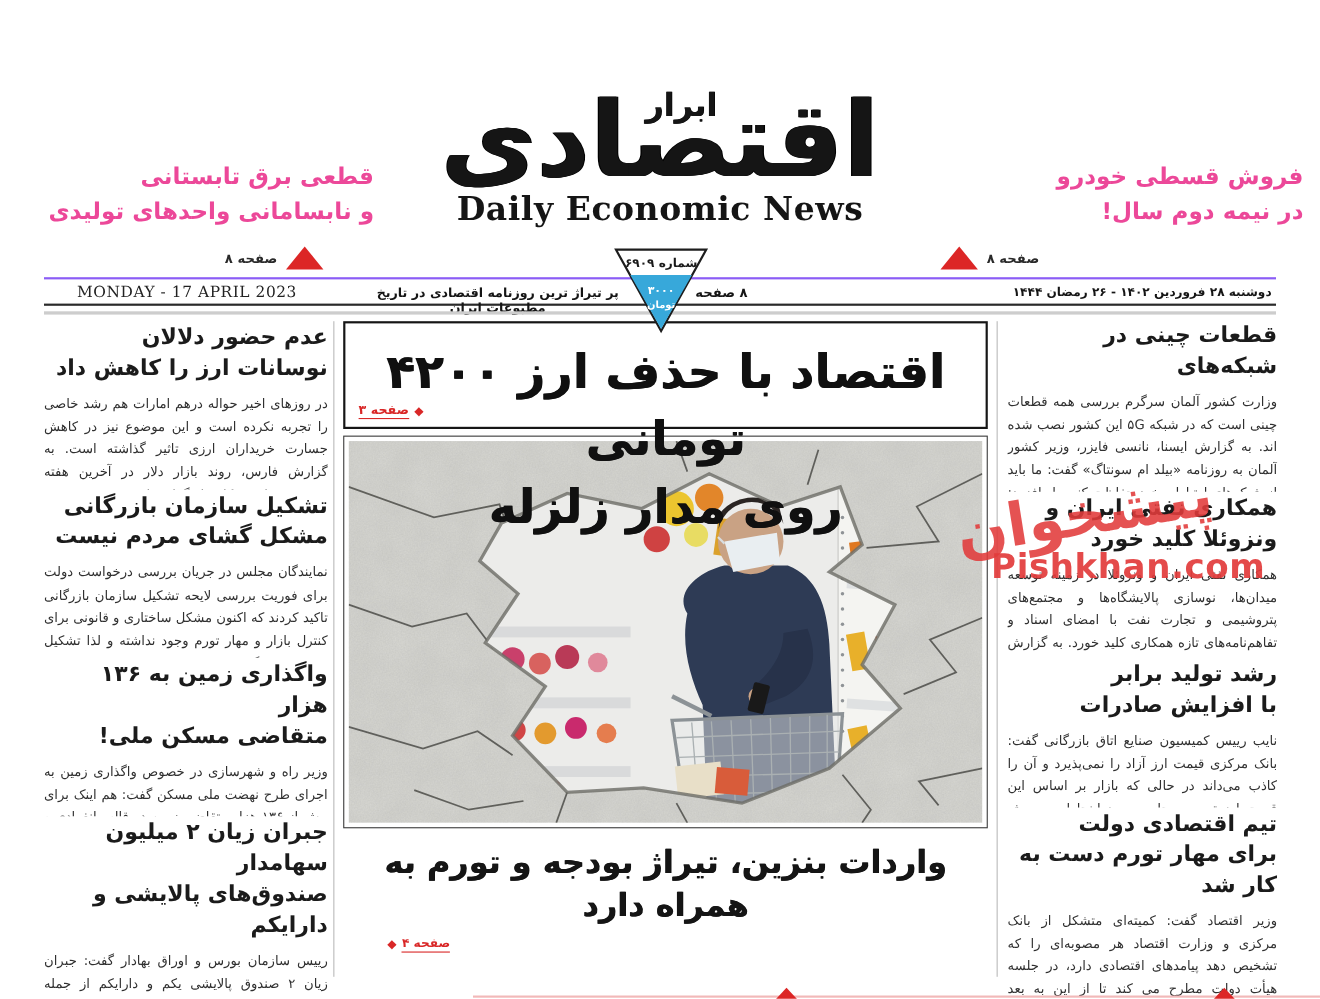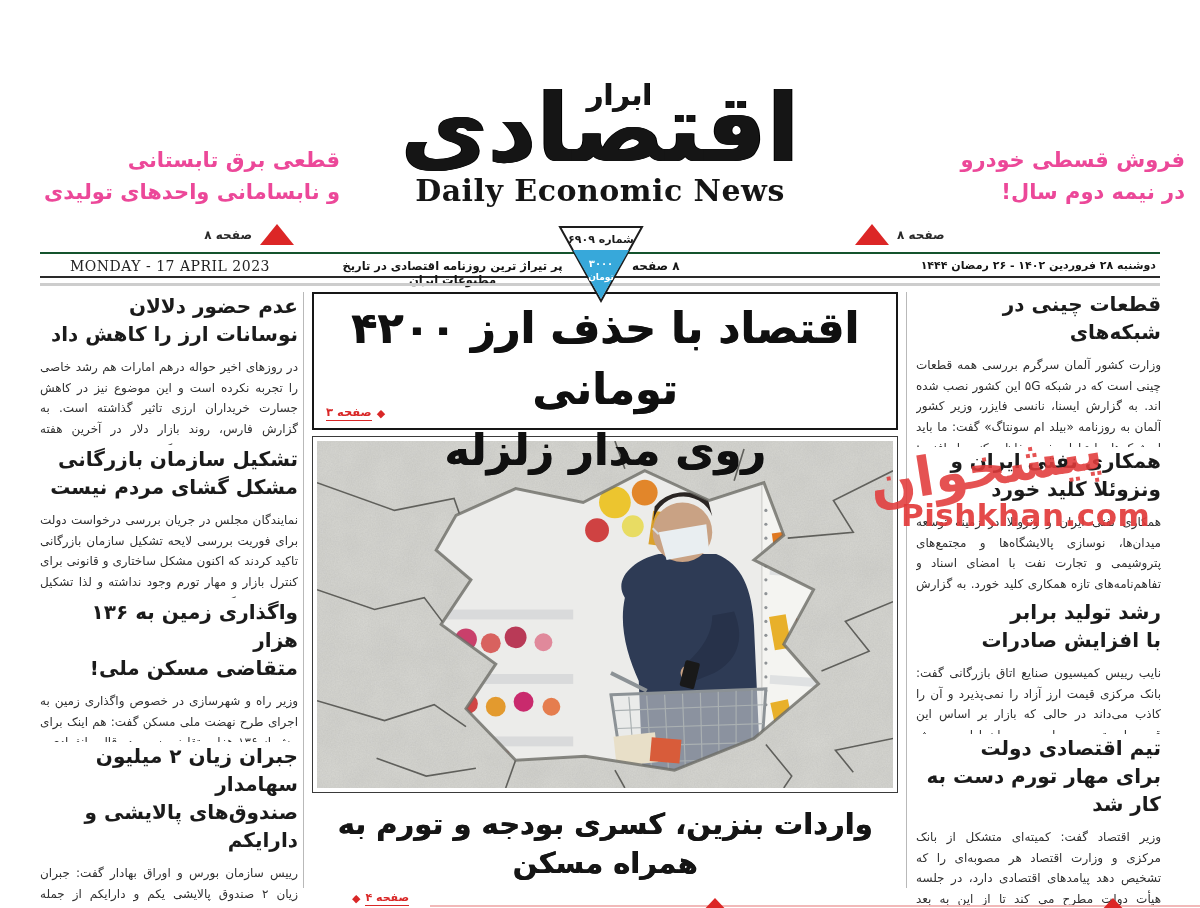--- a/index.html
+++ b/index.html
@@ -17,21 +17,21 @@
   
   .masthead { left:400px; top:74px; width:400px; text-align:center; }
   .logo-main { font-size:95px; font-weight:bold; direction:rtl; line-height:1.15; letter-spacing:-4px;
                text-shadow:1px 0 0 #000, -1px 0 0 #000; }
   .logo-small { position:absolute; top:4px; right:148px; font-size:29px; font-weight:bold;
                 text-shadow:0.5px 0 0 #000; }
   .logo-sub { font-family:"DejaVu Serif", serif; font-size:30px; font-weight:bold; margin-top:-10px; letter-spacing:0.5px; }
 
   
   .datebar { left:40px; top:252px; width:1120px; height:26px;
-             border-top:2px solid #14532d; border-bottom:2px solid #2a2a2a; }
+             border-top:2px solid #8b5cf6; border-bottom:2px solid #2a2a2a; }
   .datebar .en { position:absolute; left:30px; top:4px; font-family:"DejaVu Serif", serif;
                  font-size:14px; letter-spacing:0.5px; color:#222; }
   .datebar .slogan { position:absolute; left:295px; top:5px; width:235px; font-size:11.5px; font-weight:bold;
                      direction:rtl; text-align:center; }
   .datebar .pages { position:absolute; left:592px; top:5px; font-size:12px; font-weight:bold; direction:rtl; }
   .datebar .fa { position:absolute; right:4px; top:5px; font-size:11px; font-weight:bold; direction:rtl;margin-left:44px; }
   .graysub { left:40px; top:283px; width:1120px; height:3px; background:#cdcdcd; }
 
   .issue-badge { left:557px; top:224px; width:88px; height:80px; z-index:6; }
 
@@ -52,22 +52,22 @@
   .pagelink .pl-text { color:#d92727; font-size:11.5px; font-weight:bold; direction:rtl;
                        border-bottom:1.5px solid #d92727; padding-bottom:1px; }
 
   .col-left  .story:nth-child(1){ height:153px; } .col-left  .story:nth-child(2){ height:153px; }
   .col-left  .story:nth-child(3){ height:144px; } .col-left  .story:nth-child(4){ height:166px; }
   .col-right .story:nth-child(1){ height:157px; } .col-right .story:nth-child(2){ height:151px; }
   .col-right .story:nth-child(3){ height:136px; } .col-right .story:nth-child(4){ height:172px; }
 
   
   .center { left:312px; top:292px; width:586px; }
-  .hbox { border:2px solid #161616; height:138px; position:relative; text-align:center;
-          direction:rtl; padding-top:4px; background:#fff; }
+  .hbox { border:2px solid #161616; height:98px; position:relative; text-align:center;
+          direction:rtl; padding-top:15px; background:#fff; }
   .hbox .hl { font-size:43px; font-weight:900; line-height:1.42; color:#101010;
               text-shadow:0.6px 0 0 #101010; cursor:pointer; }
   .hbox .pagelink { position:absolute; left:12px; bottom:7px; margin:0; }
 
   .photo { margin-top:6px; height:357px; border:1px solid #3a3a3a; padding:4px; background:#fff; }
   .photo svg { width:100%; height:100%; display:block; }
 
   .caption { margin-top:12px; }
   .caption .hl { font-size:29px; font-weight:900; direction:rtl; text-align:center; line-height:1.35;
                  text-shadow:0.5px 0 0 #101010; cursor:pointer; }
@@ -310,21 +310,21 @@
           <rect x="300" y="296" width="42" height="30" fill="#e8dfc8" transform="rotate(-6 321 311)"></rect>
           <rect x="336" y="300" width="30" height="24" fill="#d85c3a" transform="rotate(5 351 312)"></rect>
         </g>
       </g>
 
       <polygon points="140,75 200,48 268,62 330,30 395,60 450,42 470,95 440,120 500,150 470,205 505,245 440,300 360,332 270,318 200,322 150,270 180,225 125,185 155,140 120,110" fill="none" stroke="#6d6d66" stroke-width="3" opacity="0.8"></polygon>
     </svg>
   </div>
 
   <div class="caption">
-    <div class="hl">واردات بنزین، کسری بودجه و تورم به همراه مسکن</div>
+    <div class="hl">واردات بنزین، تیراژ بودجه و تورم به همراه دارد</div>
     <span class="pagelink">
       <span class="diamond">◆</span>
       <span class="pl-text">صفحه ۴</span>
     </span>
   </div>
 </div>
 
 <div class="abs col col-right">
   <article class="story">
     <h3 class="story-title">

